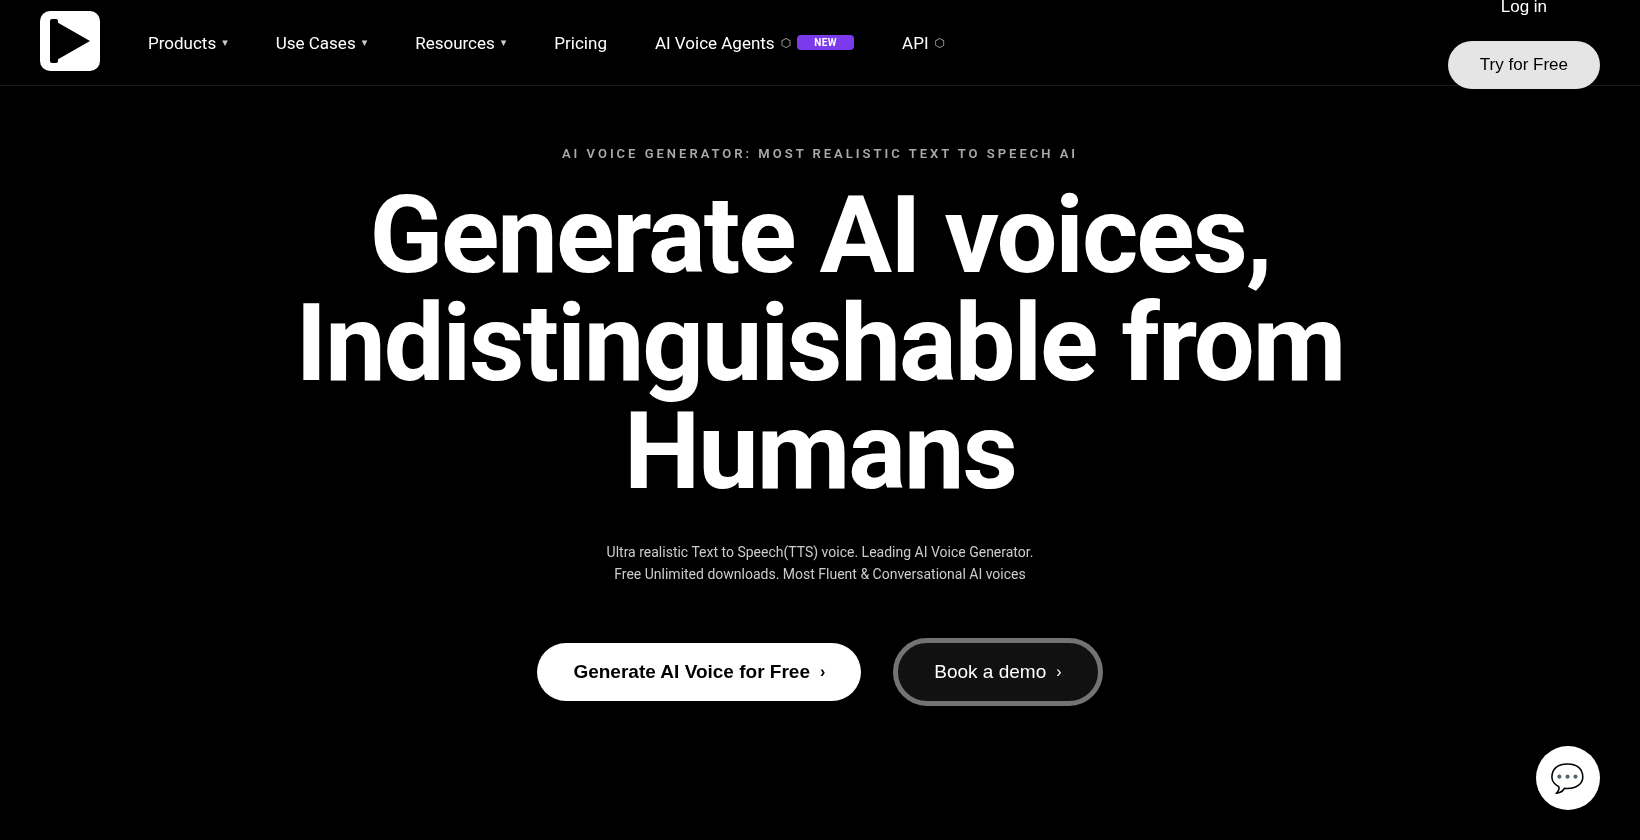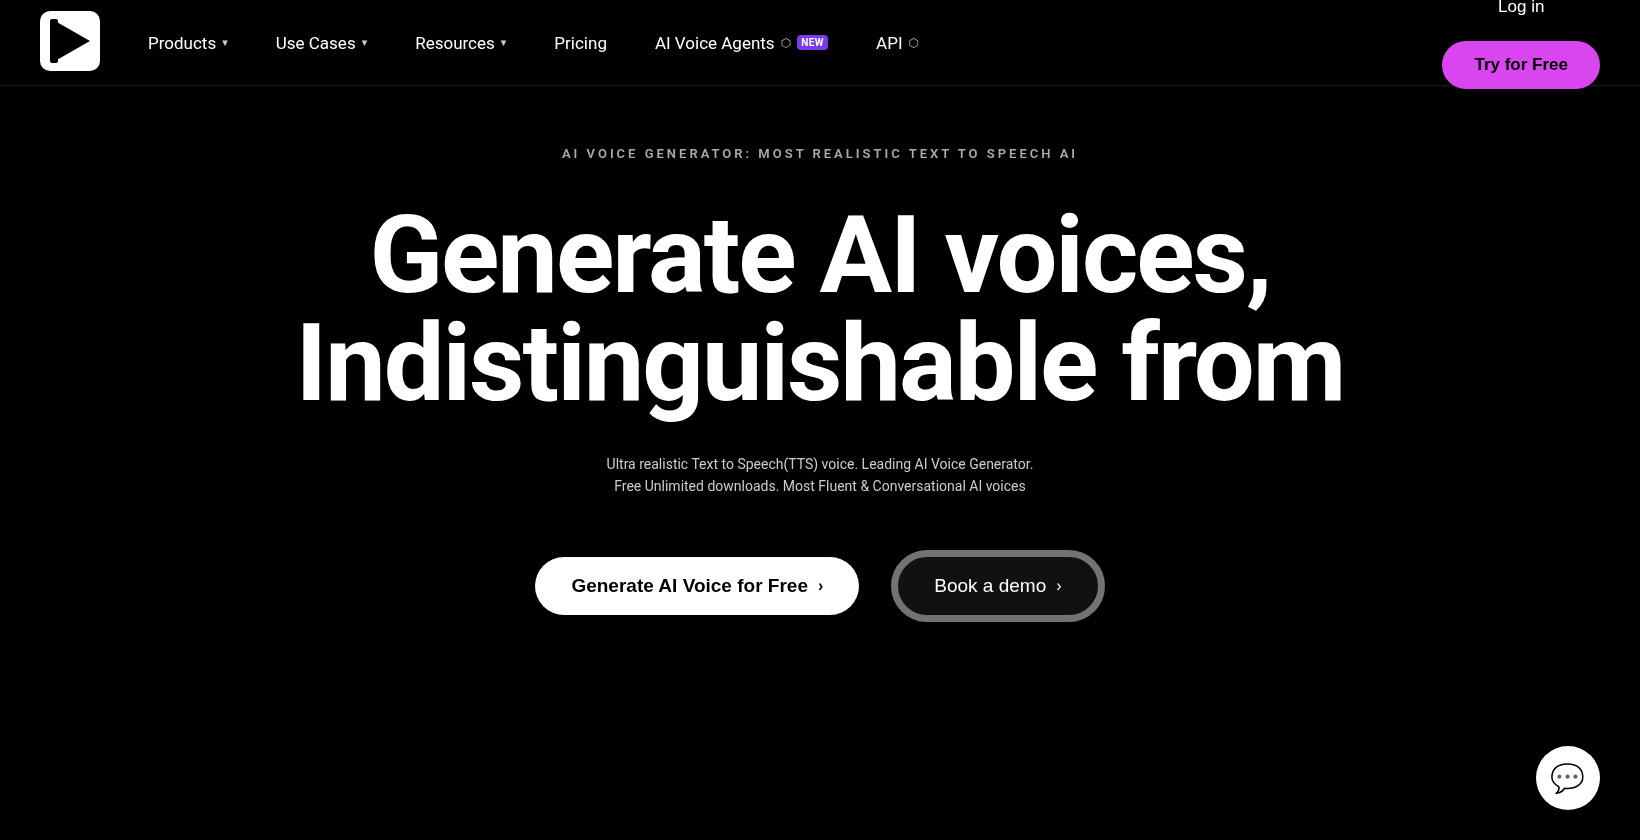--- a/index.html
+++ b/index.html
@@ -76,21 +76,21 @@
       display: flex;
       align-items: center;
       gap: 6px;
     }
 
     .new-badge {
       background: #7c3aed;
       color: #fff;
       font-size: 10px;
       font-weight: 700;
-      padding: 2px 4px;
+      padding: 2px 17px;
       border-radius: 4px;
       text-transform: uppercase;
       letter-spacing: 0.5px;
     }
 
     .external-icon {
       font-size: 12px;
       opacity: 0.7;
     }
 
@@ -104,48 +104,48 @@
     .log-in-btn {
       color: #fff;
       font-size: 17px;
       font-weight: 500;
       background: none;
       border: none;
       cursor: pointer;
     }
 
     .try-free-btn {
-      background: #d946ef;
+      background: #e5e5e5;
       color: #000;
       border: none;
       border-radius: 50px;
       padding: 14px 32px;
       font-size: 17px;
-      font-weight: 700;
+      font-weight: 400;
       cursor: pointer;
       white-space: nowrap;
     }
 
     
     .hero {
       display: flex;
       flex-direction: column;
       align-items: center;
       justify-content: center;
       text-align: center;
       padding: 60px 40px 40px;
     }
 
     .hero-eyebrow {
       font-size: 13px;
       font-weight: 600;
       letter-spacing: 3px;
       text-transform: uppercase;
       color: #aaa;
-      margin-bottom: 40px;
+      margin-bottom: 20px;
     }
 
     .hero-title {
       font-size: 108px;
       font-weight: 700;
       line-height: 1.0;
       letter-spacing: -2px;
       max-width: 1400px;
       margin-bottom: 36px;
     }
@@ -176,21 +176,21 @@
       font-weight: 600;
       cursor: pointer;
       display: flex;
       align-items: center;
       gap: 10px;
     }
 
     .btn-secondary {
       background: #111;
       color: #fff;
-      border: 7px solid #737373;
+      border: 5px solid #737373;
       border-radius: 50px;
       padding: 18px 36px;
       font-size: 19px;
       font-weight: 500;
       cursor: pointer;
       display: flex;
       align-items: center;
       gap: 10px;
     }
 
@@ -275,20 +275,21 @@
     <button class="try-free-btn">Try for Free</button>
   </div>
 </nav>
 
 <section class="hero">
   <p class="hero-eyebrow">AI VOICE GENERATOR: MOST REALISTIC TEXT TO SPEECH AI</p>
 
   <h1 class="hero-title">
     <span>Generate AI voices,</span><br>
     <span>Indistinguishable from</span><br>
+    <span>Humans</span>
   </h1>
 
   <p class="hero-subtitle">
     <span>Ultra realistic Text to Speech(TTS) voice. Leading AI Voice Generator.</span><br>
     <span>Free Unlimited downloads. Most Fluent &amp; Conversational AI voices</span>
   </p>
 
   <div class="hero-buttons">
     <button class="btn-primary">
       <span>Generate AI Voice for Free</span>

